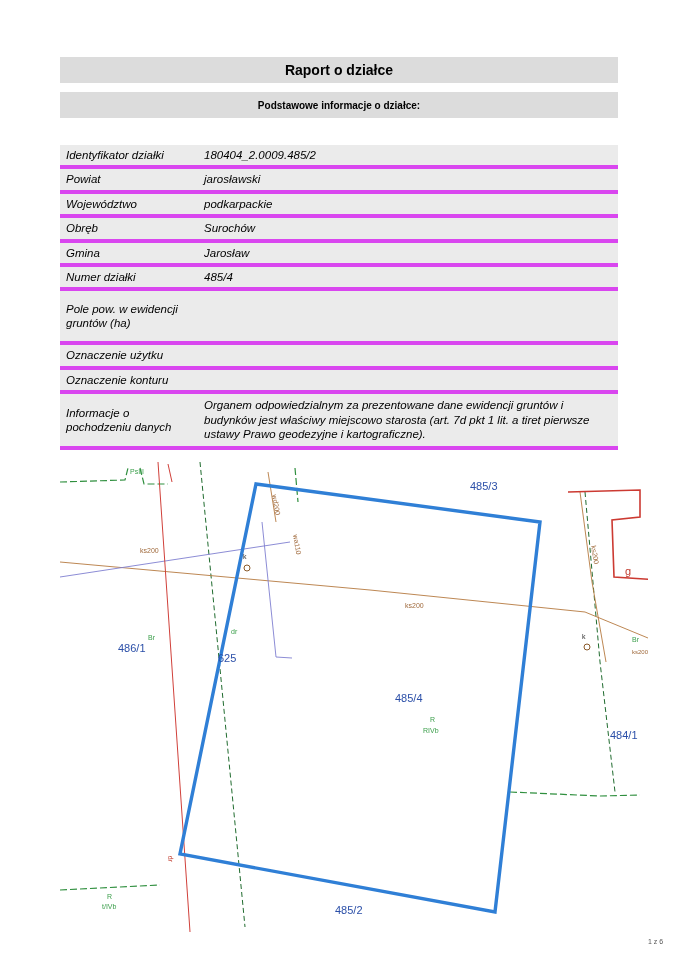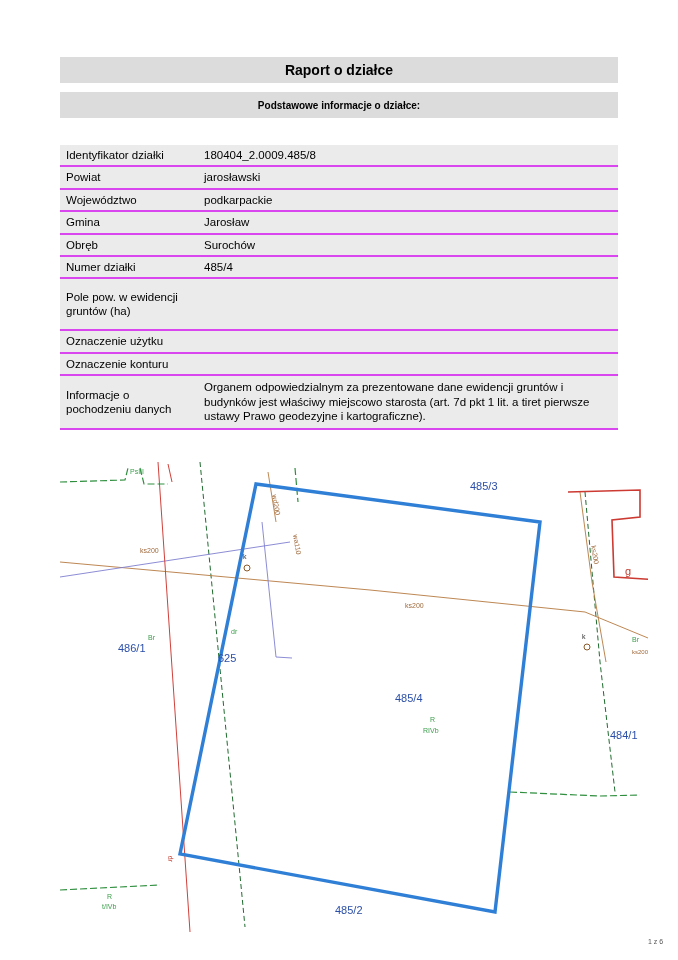--- a/index.html
+++ b/index.html
@@ -51,24 +51,25 @@
     position: absolute;
     left: 60px;
     top: 144px;
     width: 558px;
     border-collapse: collapse;
     font-size: 11.5px;
     background: #ebebeb;
   }
   table.info td {
     border-top: 1px solid #ffffff;
-    border-bottom: 2px solid #d946ef;
+    border-bottom: 4px solid #d946ef;
     padding: 3px 6px;
     vertical-align: middle;
     line-height: 1.25;
+    font-style: italic;
   }
   table.info td.label {
     width: 124px;
     background: #ebebeb;
   }
   table.info td.value {
     background: #ebebeb;
     padding-left: 8px;
   }
   table.info tr.tall td {
@@ -119,37 +120,37 @@
   </div>
 
   <div class="subtitle-bar">
     <span>Podstawowe informacje o działce:</span>
   </div>
 
   <table class="info">
     <tbody>
       <tr>
         <td class="label">Identyfikator działki</td>
-        <td class="value">180404_2.0009.485/8</td>
+        <td class="value">180404_2.0009.485/2</td>
       </tr>
       <tr>
         <td class="label">Powiat</td>
         <td class="value">jarosławski</td>
       </tr>
       <tr>
         <td class="label">Województwo</td>
         <td class="value">podkarpackie</td>
       </tr>
       <tr>
+        <td class="label">Obręb</td>
+        <td class="value">Surochów</td>
+      </tr>
+      <tr>
         <td class="label">Gmina</td>
         <td class="value">Jarosław</td>
-      </tr>
-      <tr>
-        <td class="label">Obręb</td>
-        <td class="value">Surochów</td>
       </tr>
       <tr>
         <td class="label">Numer działki</td>
         <td class="value">485/4</td>
       </tr>
       <tr class="tall">
         <td class="label">Pole pow. w ewidencji gruntów (ha)</td>
         <td class="value"></td>
       </tr>
       <tr>

